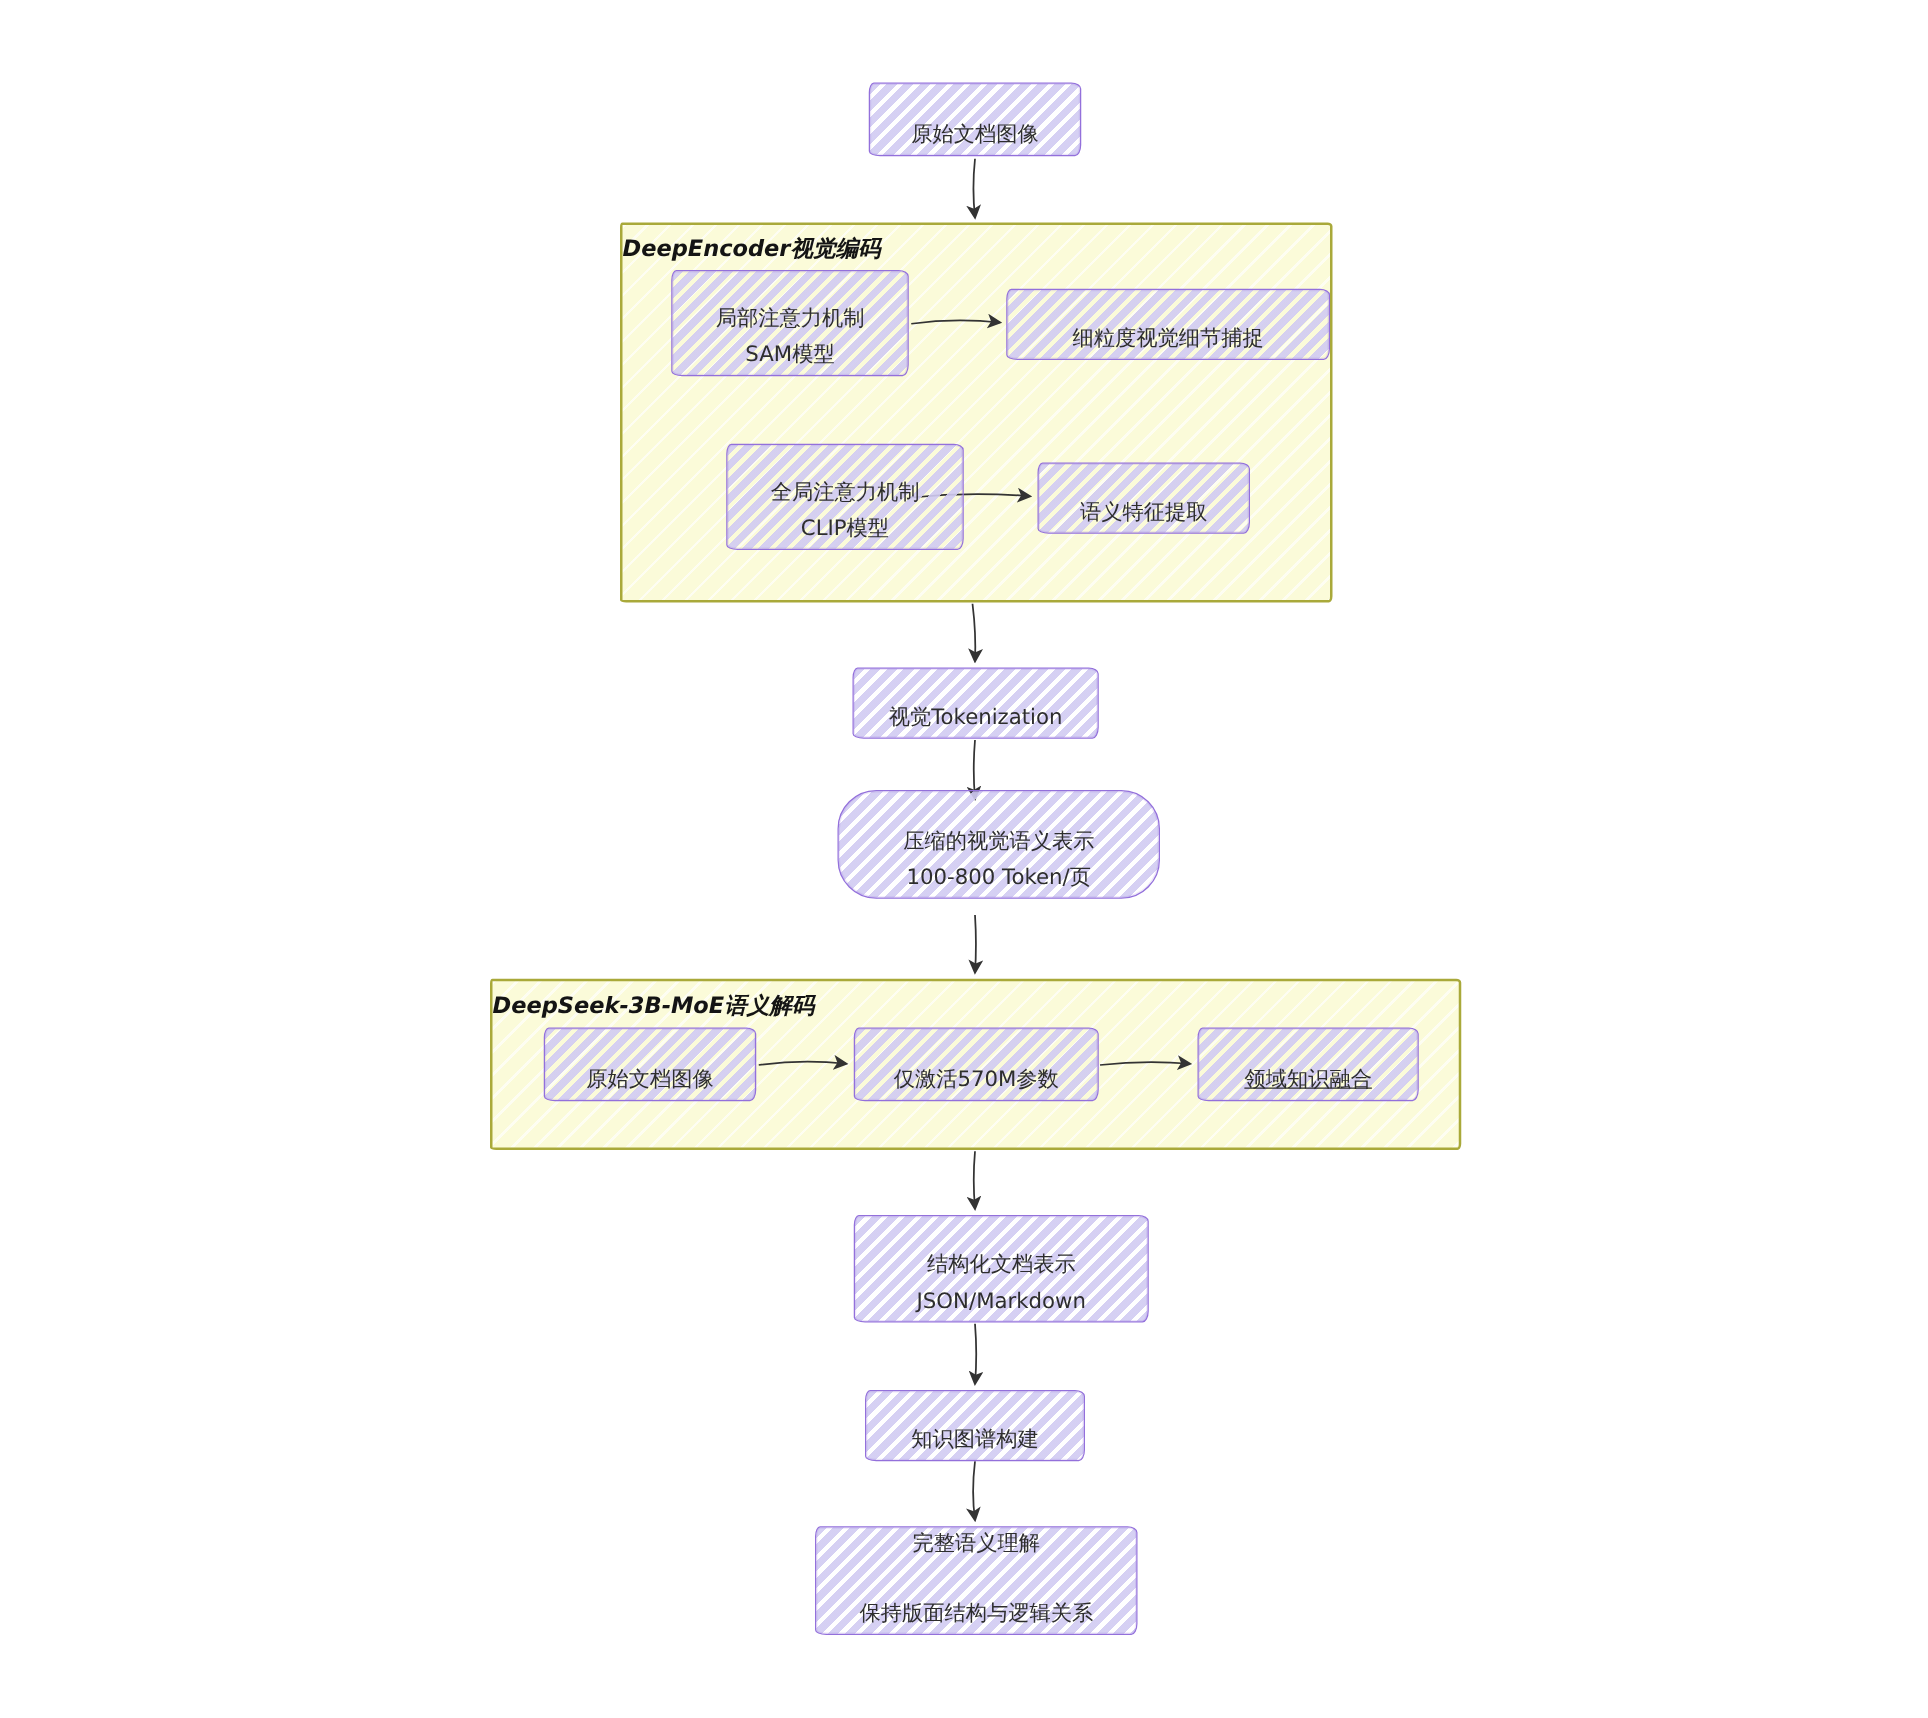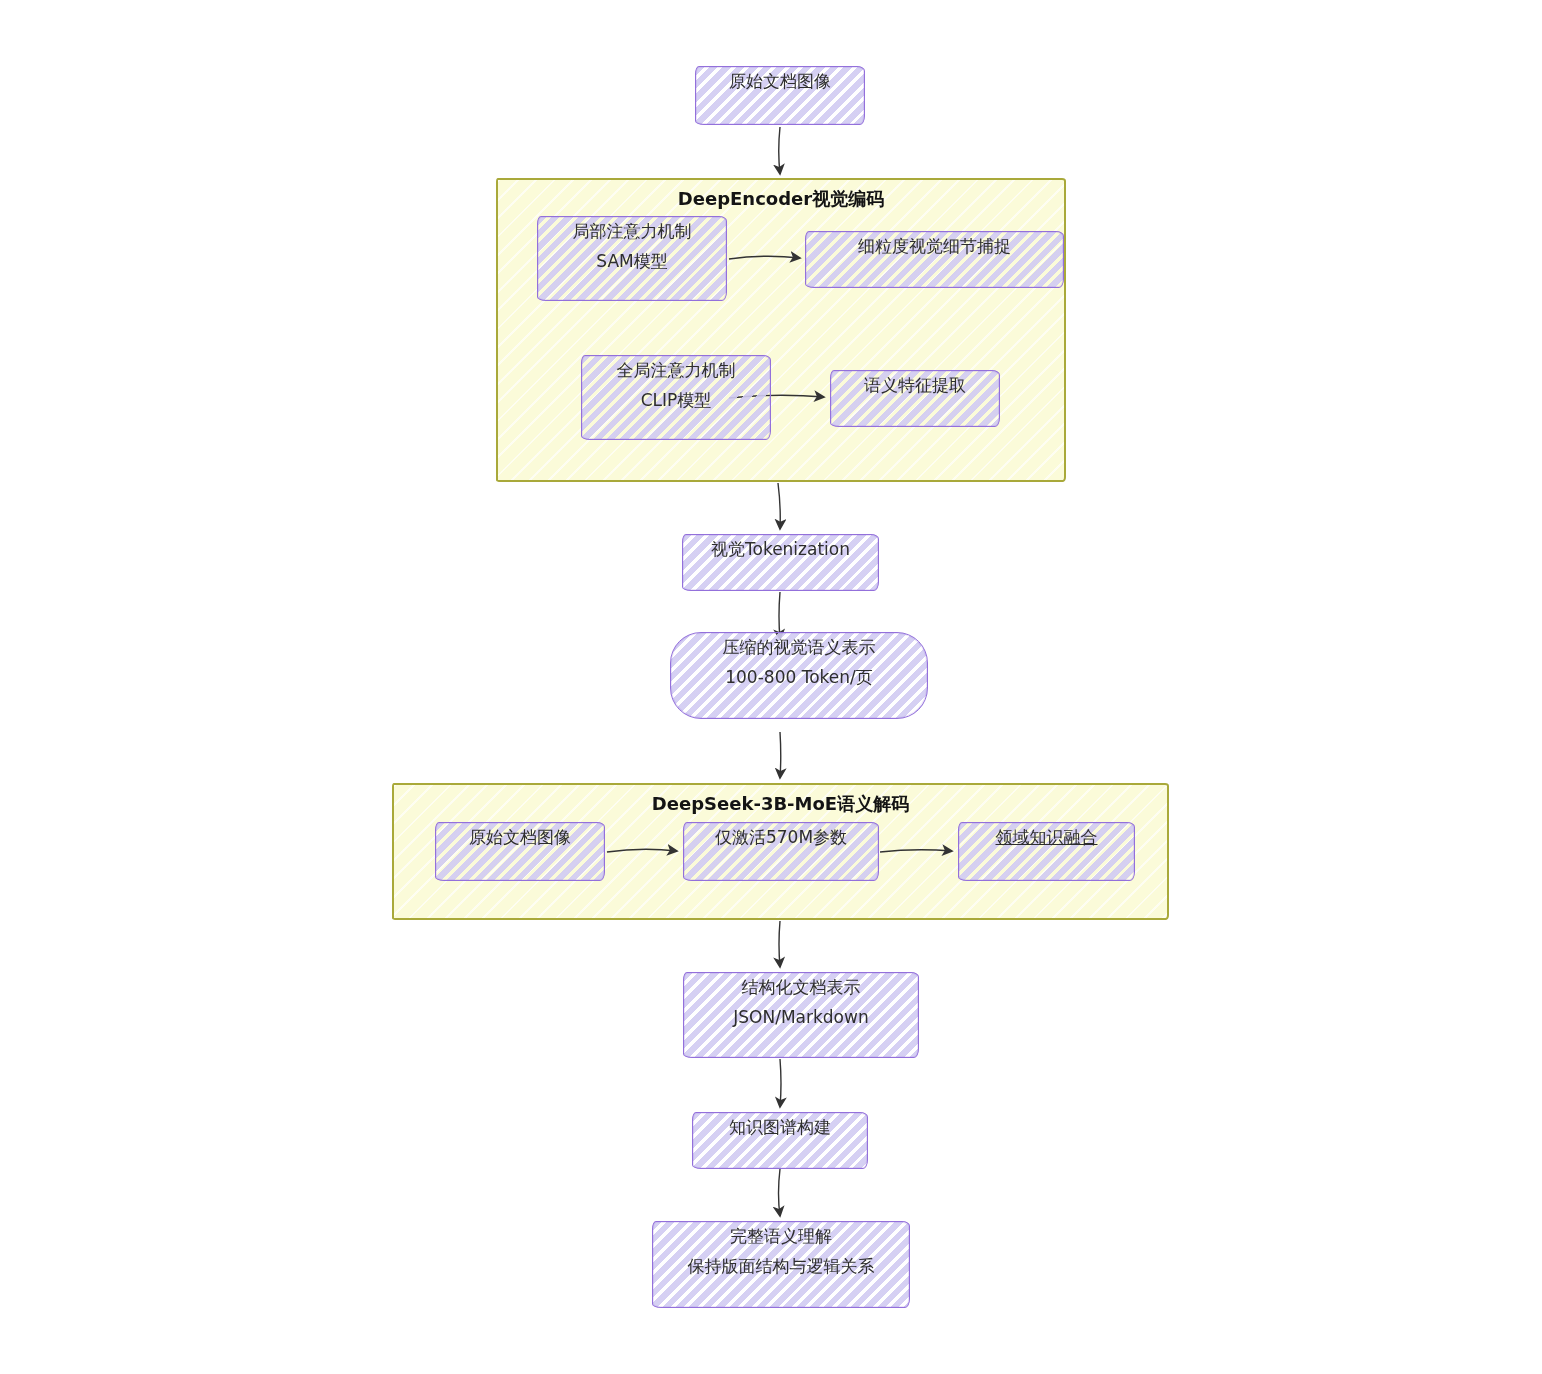--- a/index.html
+++ b/index.html
@@ -16,39 +16,39 @@
     position: absolute;
     background-color: #fbfbd9;
     background-image: repeating-linear-gradient(135deg,
       rgba(255,255,255,0.65) 0px, rgba(255,255,255,0.65) 2px,
       rgba(255,255,255,0) 2px, rgba(255,255,255,0) 13px);
     border: 2px solid #a9a93a;
     border-radius: 2px 4px 3px 5px / 4px 3px 5px 2px;
     box-sizing: border-box;
   }
   .cluster-title {
-    text-align: center;
     font-weight: bold;
     font-size: 18px;
     color: #141414;
     margin-top: 7px;
+    font-style: italic;
   }
   .node {
     position: absolute;
     background-image: repeating-linear-gradient(135deg,
       rgba(209,203,242,0.9) 0px, rgba(209,203,242,0.9) 6px,
       rgba(255,255,255,0) 6px, rgba(255,255,255,0) 9.5px);
     border: 1.7px solid #9370DB;
     border-radius: 4px 8px 5px 9px / 8px 5px 9px 4px;
     box-shadow: inset 0 0 0 1px rgba(147,112,219,0.18);
     box-sizing: border-box;
     display: flex;
     flex-direction: column;
     align-items: center;
-    justify-content: flex-start;
+    justify-content: flex-end;
     text-align: center;
     font-size: 17px;
     line-height: 1.75;
     color: #2e2e2e;
   }
   .node .ln { display: block; white-space: nowrap; }
   #edges {
     position: absolute;
     left: 0; top: 0;
     pointer-events: none;
@@ -136,18 +136,18 @@
 
   <div class="node" style="left:683px; top:972px; width:236px; height:86px;">
     <span class="ln">结构化文档表示</span>
     <span class="ln">JSON/Markdown</span>
   </div>
 
   <div class="node" style="left:692px; top:1112px; width:176px; height:57px;">
     <span class="ln">知识图谱构建</span>
   </div>
 
-  <div class="node" style="left:652px; top:1221px; width:258px; height:87px;">
+  <div class="node" style="left:652px; top:1221px; width:258px; height:87px;gap:27px;">
     <span class="ln">完整语义理解</span>
     <span class="ln">保持版面结构与逻辑关系</span>
   </div>
 
 </div>
 
 </body></html>

